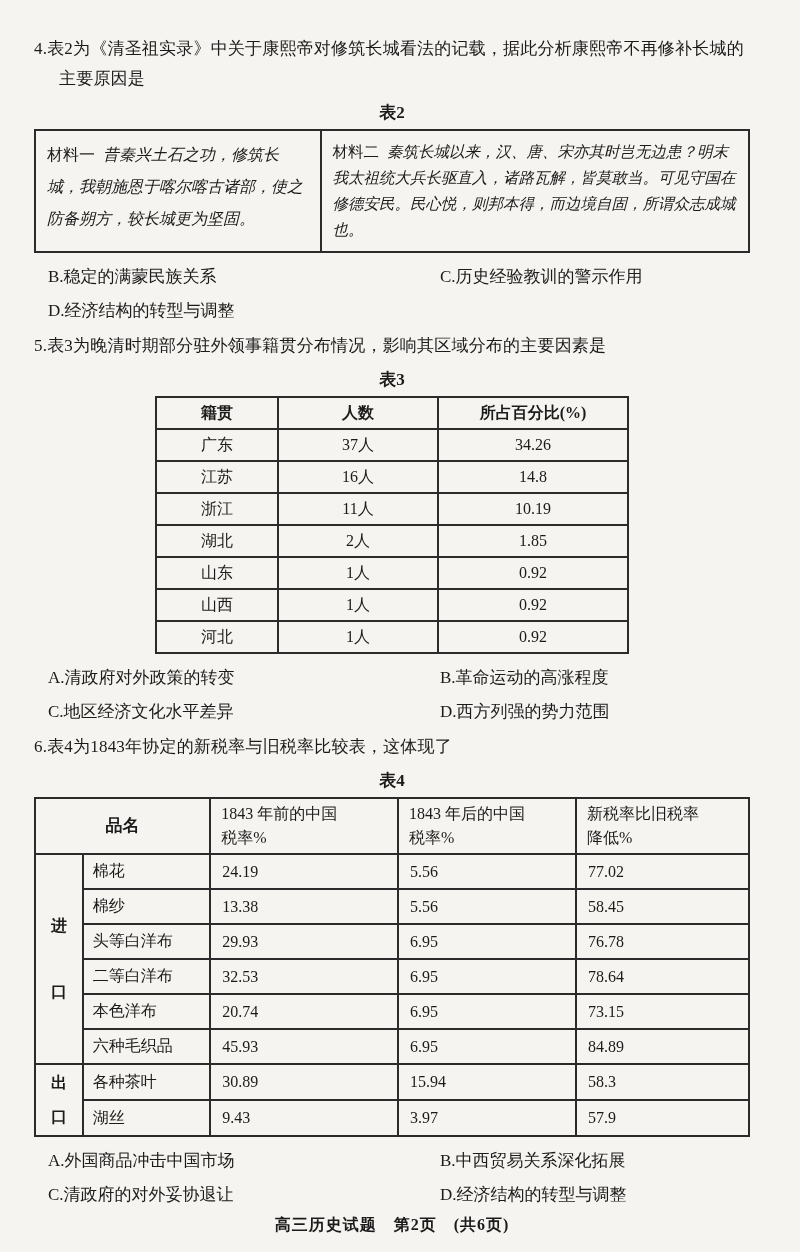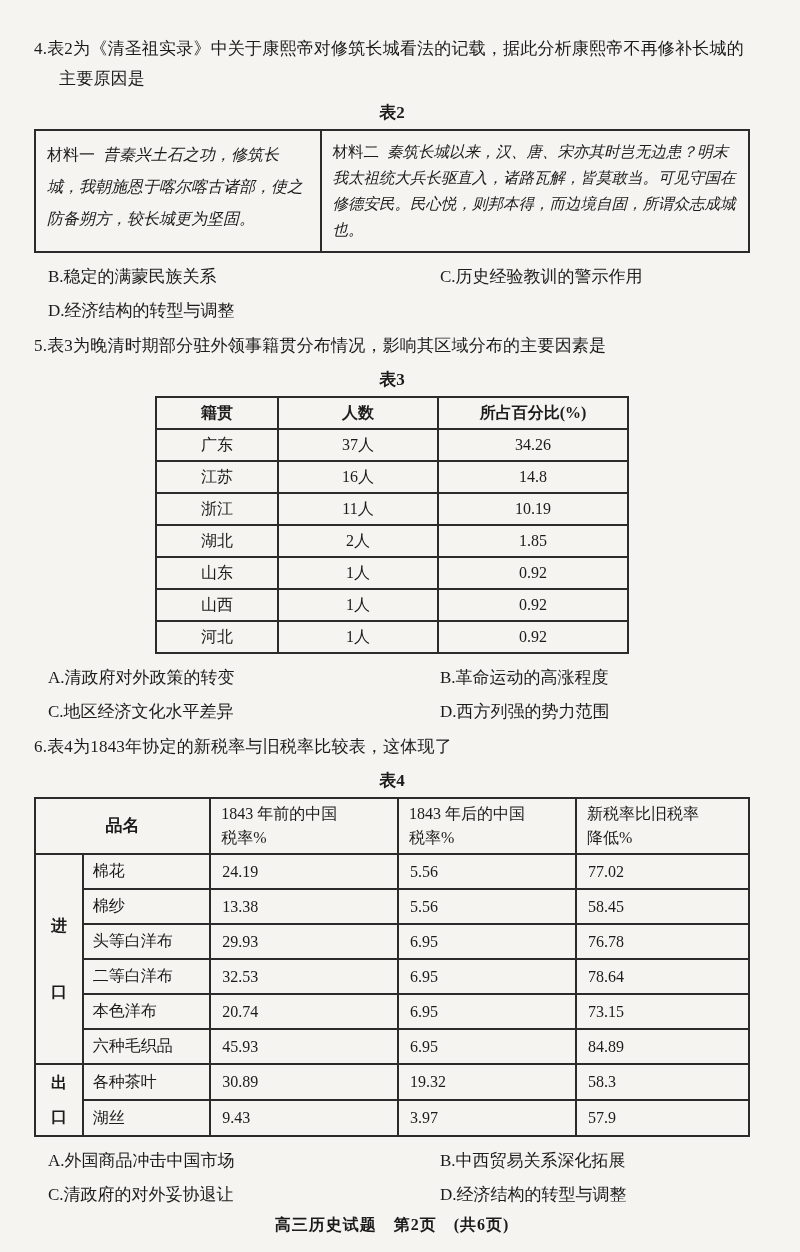--- a/index.html
+++ b/index.html
@@ -190,21 +190,21 @@
       <td class="t4-nm">六种毛织品</td>
       <td class="t4-num">45.93</td>
       <td class="t4-num2">6.95</td>
       <td class="t4-num3">84.89</td>
     </tr>
 
     <tr>
       <td class="t4-grp" rowspan="2"><span class="grp-stack grp-export">出口</span></td>
       <td class="t4-nm">各种茶叶</td>
       <td class="t4-num">30.89</td>
-      <td class="t4-num2">19.32</td>
+      <td class="t4-num2">15.94</td>
       <td class="t4-num3">58.3</td>
     </tr>
     <tr>
       <td class="t4-nm">湖丝</td>
       <td class="t4-num">9.43</td>
       <td class="t4-num2">3.97</td>
       <td class="t4-num3">57.9</td>
     </tr>
   </tbody>
     </table>

